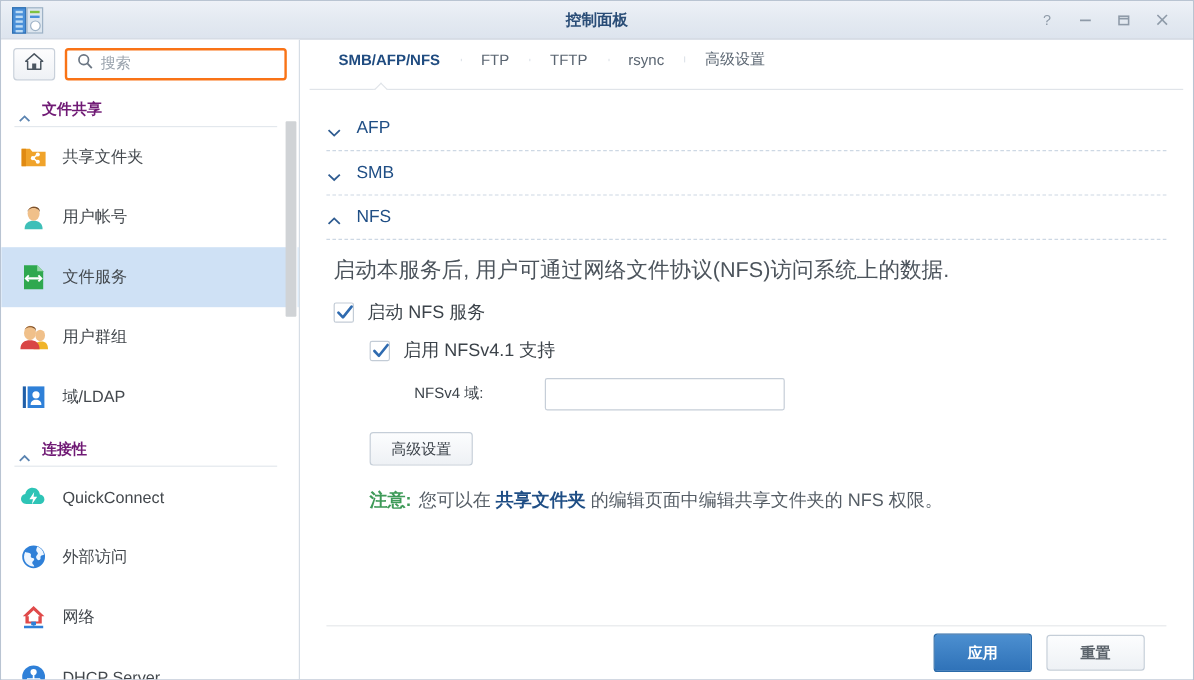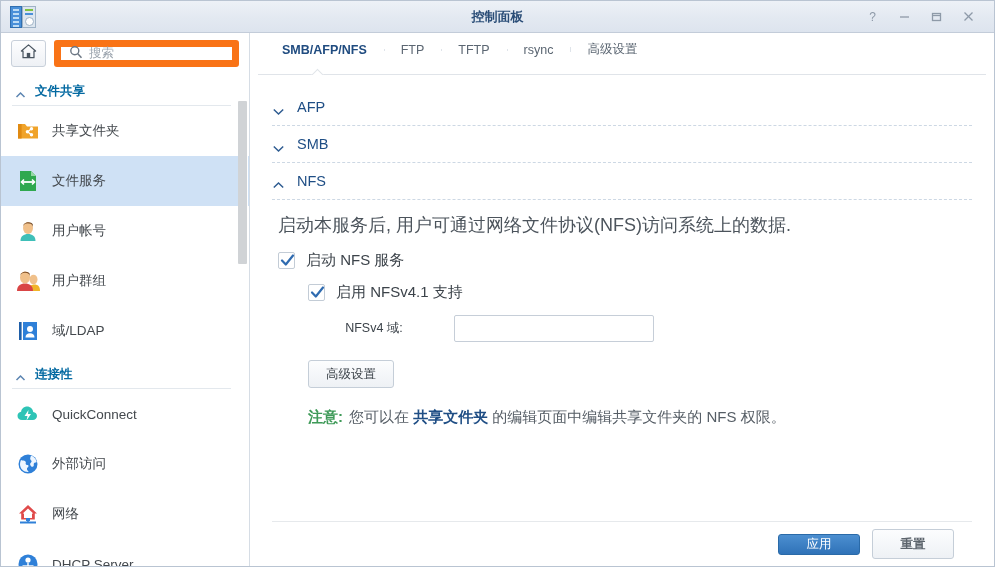--- a/index.html
+++ b/index.html
@@ -59,35 +59,35 @@
     border-right: 1px solid #d6dde5; position: relative;
     display: flex; flex-direction: column; min-height: 0;
   }
   .side-top { padding: 7px 10px 6px 10px; display: flex; align-items: center; gap: 8px; }
   .home-btn {
     width: 35px; height: 27px; border: 1px solid #c8d0da; border-radius: 3px;
     background: linear-gradient(to bottom,#fdfdfe,#eef1f5);
     display: flex; align-items: center; justify-content: center;
   }
   .search-box {
-    flex: 1; height: 27px; border: 7px solid #f97316; border-radius: 3px;
+    flex: 1; height: 27px; border: 2px solid #f97316; border-radius: 3px;
     background: #fff; display: flex; align-items: center; padding: 0 8px; gap: 6px;
   }
   .search-ph { font-size: 12.5px; color: #9aa3ad; }
   .side-scroll { flex: 1; overflow: hidden; position: relative; }
   .scrollbar-track {
     position: absolute; right: 1px; top: 0; bottom: 0; width: 9px; background: #fff;
   }
   .scrollbar-thumb {
     position: absolute; right: 1px; top: 28px; width: 9px; height: 163px;
     background: #d0d3d6; border-radius: 1px;
   }
   .group-head {
-    display: flex; align-items: center; gap: 9px;
-    padding: 10px 10px 6px 14px; font-size: 12.5px; color: #0369a1; font-weight: bold;
+    display: flex; align-items: flex-end; gap: 9px;
+    padding: 10px 10px 6px 14px; font-size: 12.5px; color: #701a75; font-weight: bold;
     position: relative;
   }
   .group-head::after {
     content: ""; position: absolute; left: 11px; right: 18px; bottom: 0;
     height: 1px; background: #e3e8ed;
   }
   .chev { width: 11px; height: 8px; color: #5b84b1; flex: 0 0 11px; }
   .side-item {
     display: flex; align-items: center; gap: 11px;
     height: 50px; padding: 0 10px 0 14px; cursor: default;
@@ -163,23 +163,23 @@
   .note .tag { color: #3e9a58; font-weight: bold; margin-right: 6px; }
   .note .lnk { color: #1f4e85; font-weight: bold; }
 
   
   .footer {
     flex: 0 0 45px; height: 45px; border-top: 1px solid #e6e9ec;
     display: flex; align-items: center; justify-content: flex-end;
     gap: 12px; padding: 0 18px 0 0; margin: 0 22px;
   }
   .btn-primary {
-    height: 21px; min-width: 82px; padding: 0 18px; border-radius: 3px;
+    height: 32px; min-width: 82px; padding: 0 18px; border-radius: 3px;
     border: 1px solid #2a6aa8; background: linear-gradient(to bottom,#4c8fd0,#2f72b8);
-    color: #fff; font-size: 12.5px; font-weight: normal;
+    color: #fff; font-size: 12.5px; font-weight: bold;
     font-family: "Liberation Sans", sans-serif;
   }
   .btn-reset {
     height: 30px; min-width: 82px; padding: 0 18px; border-radius: 3px;
     border: 1px solid #c5ced8; background: linear-gradient(to bottom,#fcfdfe,#eef1f5);
     color: #5c646c; font-size: 12.5px; font-weight: bold;
     font-family: "Liberation Sans", sans-serif;
   }
 </style>
 </head>
@@ -271,43 +271,43 @@
               <circle cx="16.5" cy="10.8" r="1.7" fill="#fff"></circle>
               <circle cx="12.4" cy="13.8" r="1.7" fill="#fff"></circle>
               <circle cx="16.5" cy="16.8" r="1.7" fill="#fff"></circle>
               <line x1="13.2" y1="13.4" x2="15.7" y2="11.3" stroke="#fff" stroke-width="1.3"></line>
               <line x1="13.2" y1="14.3" x2="15.7" y2="16.3" stroke="#fff" stroke-width="1.3"></line>
             </svg>
           </span>
           <span class="label">共享文件夹</span>
         </div>
 
+        <div class="side-item">
+          <span class="ico">
+            <svg width="26" height="26" viewBox="0 0 26 26">
+              <path d="M5.5 23 c0-5 3.4-7 7.5-7 s7.5 2 7.5 7 z" fill="#3fbfb8"></path>
+              <ellipse cx="13" cy="10" rx="5" ry="6" fill="#f0c08a"></ellipse>
+              <path d="M8 9 c0-5 10-5 10 0 v-1.5 c0-4.5-10-4.5-10 1.5 z" fill="#7a5230"></path>
+              <path d="M8 8.5 c0-4.5 10-4.5 10 0 l0-1 c-1-3.5-9-3.5-10 1 z" fill="#7a5230"></path>
+            </svg>
+          </span>
+          <span class="label">用户帐号</span>
+        </div>
+
         <div class="side-item active">
           <span class="ico">
             <svg width="26" height="26" viewBox="0 0 26 26">
               <path d="M5 3 h11 l5 5 v15 h-16 z" fill="#2fa84f"></path>
               <path d="M16 3 l5 5 h-5 z" fill="#95d8a5"></path>
               <polyline points="9,11.5 6.5,14 9,16.5" fill="none" stroke="#fff" stroke-width="1.6"></polyline>
               <polyline points="17,11.5 19.5,14 17,16.5" fill="none" stroke="#fff" stroke-width="1.6"></polyline>
               <line x1="7" y1="14" x2="19" y2="14" stroke="#fff" stroke-width="1.8"></line>
             </svg>
           </span>
           <span class="label">文件服务</span>
-        </div>
-
-        <div class="side-item">
-          <span class="ico">
-            <svg width="26" height="26" viewBox="0 0 26 26">
-              <path d="M5.5 23 c0-5 3.4-7 7.5-7 s7.5 2 7.5 7 z" fill="#3fbfb8"></path>
-              <ellipse cx="13" cy="10" rx="5" ry="6" fill="#f0c08a"></ellipse>
-              <path d="M8 9 c0-5 10-5 10 0 v-1.5 c0-4.5-10-4.5-10 1.5 z" fill="#7a5230"></path>
-              <path d="M8 8.5 c0-4.5 10-4.5 10 0 l0-1 c-1-3.5-9-3.5-10 1 z" fill="#7a5230"></path>
-            </svg>
-          </span>
-          <span class="label">用户帐号</span>
         </div>
 
         <div class="side-item">
           <span class="ico">
             <svg width="26" height="26" viewBox="0 0 26 26">
               <path d="M13 23 c0-4.5 3-6.5 6.5-6.5 s5.5 2 5.5 6.5 z" fill="#f0b429"></path>
               <ellipse cx="18.5" cy="11.5" rx="4" ry="4.8" fill="#f0c08a"></ellipse>
               <path d="M2 23 c0-5.5 3.6-7.5 8-7.5 s8 2 8 7.5 z" fill="#d94545"></path>
               <ellipse cx="10" cy="9.5" rx="5" ry="6" fill="#f0c08a"></ellipse>
               <path d="M5 8.5 c0-5 10-5 10 0 v-1.5 c0-4.5-10-4.5-10 1.5 z" fill="#7a4a22"></path>

